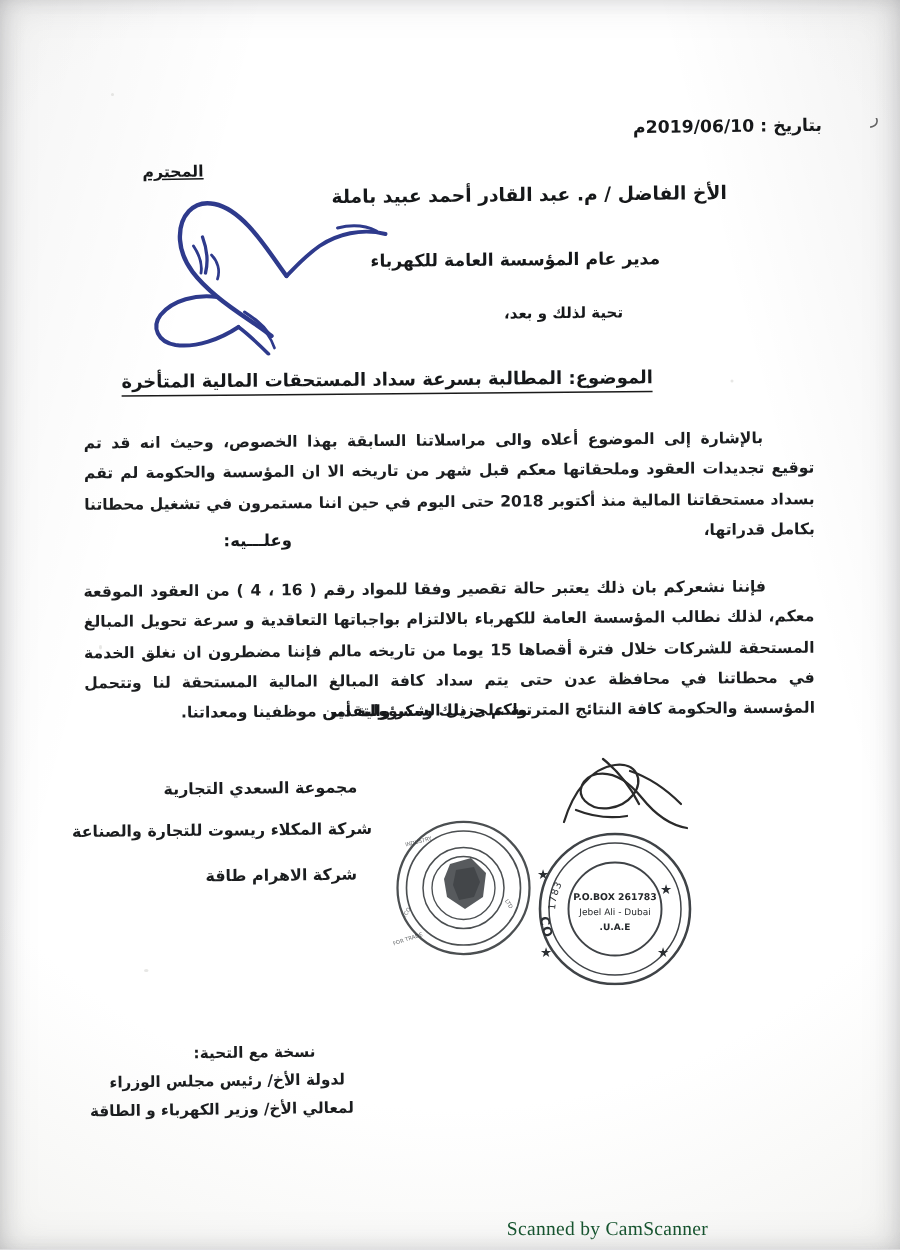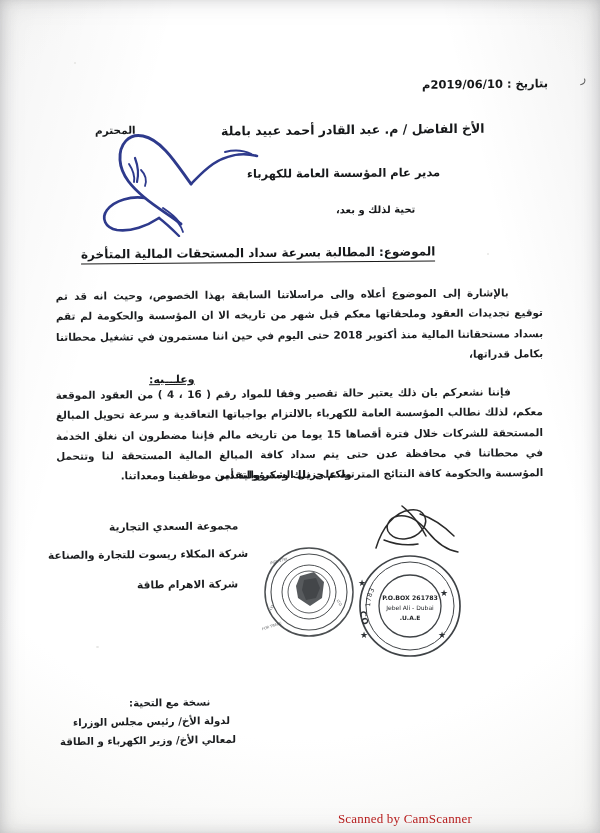--- a/index.html
+++ b/index.html
@@ -65,23 +65,24 @@
     top:167px;right:160px;
     font-size:11.5px;font-weight:700;
     transform:rotate(-0.5deg);
   }
   #greeting{
     top:205px;right:185px;
     font-size:10px;font-weight:700;
     transform:rotate(-0.5deg);
   }
   #honorific{
-    top:125px;left:95px;
+    top:110px;left:95px;
     font-size:10.5px;font-weight:700;
     transform:rotate(-1deg);
+    text-decoration:underline;
   }
 
   
   #subject-line{
     top:247px;right:165px;
     font-size:12px;font-weight:700;
     border-bottom:1.6px solid #1b1b1b;
     padding-bottom:2px;
     transform:rotate(-0.5deg);
   }
@@ -94,24 +95,23 @@
     color:#1c1e20;
     font-weight:600;
   }
   #para-1{
     top:284px;right:57px;width:487px;
     font-size:10.4px;line-height:1.95;
     text-indent:34px;
     transform:rotate(-0.45deg);
   }
   #connector{
-    top:374px;right:405px;
+    top:355px;right:405px;
     font-size:11px;font-weight:700;
     transform:rotate(-0.5deg);
-    text-decoration:underline;
   }
   #para-2{
     top:383px;right:57px;width:487px;
     font-size:10.4px;line-height:1.95;
     text-indent:32px;
     transform:rotate(-0.45deg);
   }
   #closing{
     top:470px;right:249px;
     font-size:10.2px;font-weight:700;
@@ -138,21 +138,21 @@
   }
   #cc-title{top:697px;right:390px;}
   #cc-1{top:716px;right:370px;}
   #cc-2{top:735px;right:364px;}
 
   
   #scanner-footer{
     position:absolute;bottom:6px;left:0;width:100%;
     text-align:center;
     font-family:"Liberation Serif","DejaVu Serif",serif;
-    font-size:13px;color:#b91c1c;
+    font-size:13px;color:#14532d;
     letter-spacing:.2px;
     padding-left:210px;
     box-sizing:border-box;
   }
 
   
   #handwritten-signature{
     position:absolute;top:112px;left:75px;width:190px;height:125px;
     pointer-events:none;
   }

